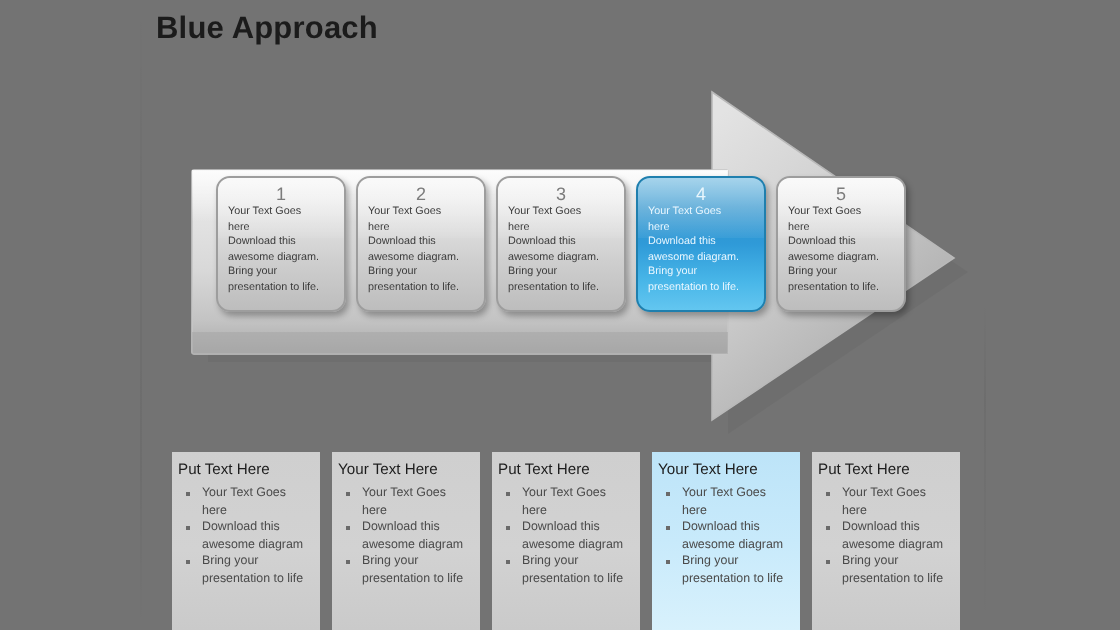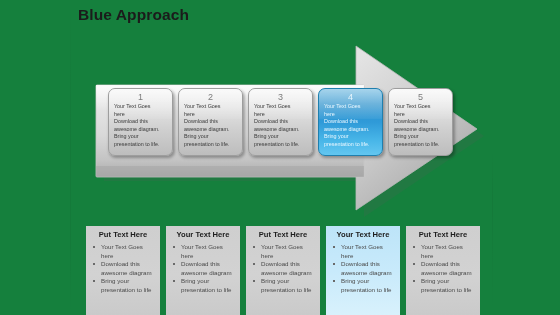--- a/index.html
+++ b/index.html
@@ -14,21 +14,21 @@
     overflow: hidden;
     font-family: "Liberation Sans", sans-serif;
     background: #ffffff;
   }
 
   
   #slide {
     position: absolute;
     left: 0; top: 0;
     width: 560px; height: 315px;
-    background: #15803d;
+    background: #737373;
     overflow: hidden;
   }
 
   
   .band-left-edge {
     position: absolute;
     left: 70px; top: 0; width: 1px; height: 315px;
     background: linear-gradient(to bottom, rgba(0,0,0,0) 0%, rgba(0,0,0,0.045) 35%, rgba(0,0,0,0.05) 75%, rgba(0,0,0,0) 100%);
   }
   .band-right-edge {
@@ -121,23 +121,23 @@
   .col {
     width: 74px;
     box-sizing: border-box;
     padding: 4px 3px 0 3px;
     background: linear-gradient(to bottom, #cfcfcf 0%, #d2d2d2 55%, #cacaca 100%);
   }
   .col.highlight {
     background: linear-gradient(to bottom, #bde4f8 0%, #c8eafb 50%, #d8f1fc 100%);
   }
   .col-title {
-    text-align: center;
+    text-align: left;
     font-size: 7.6px;
-    font-weight: bold;
+    font-weight: normal;
     color: #1d1d1d;
     line-height: 10px;
     margin-bottom: 3px;
     white-space: nowrap;
   }
   .col-list {
     list-style: none;
     margin: 0;
     padding: 0 2px 0 4px;
   }

